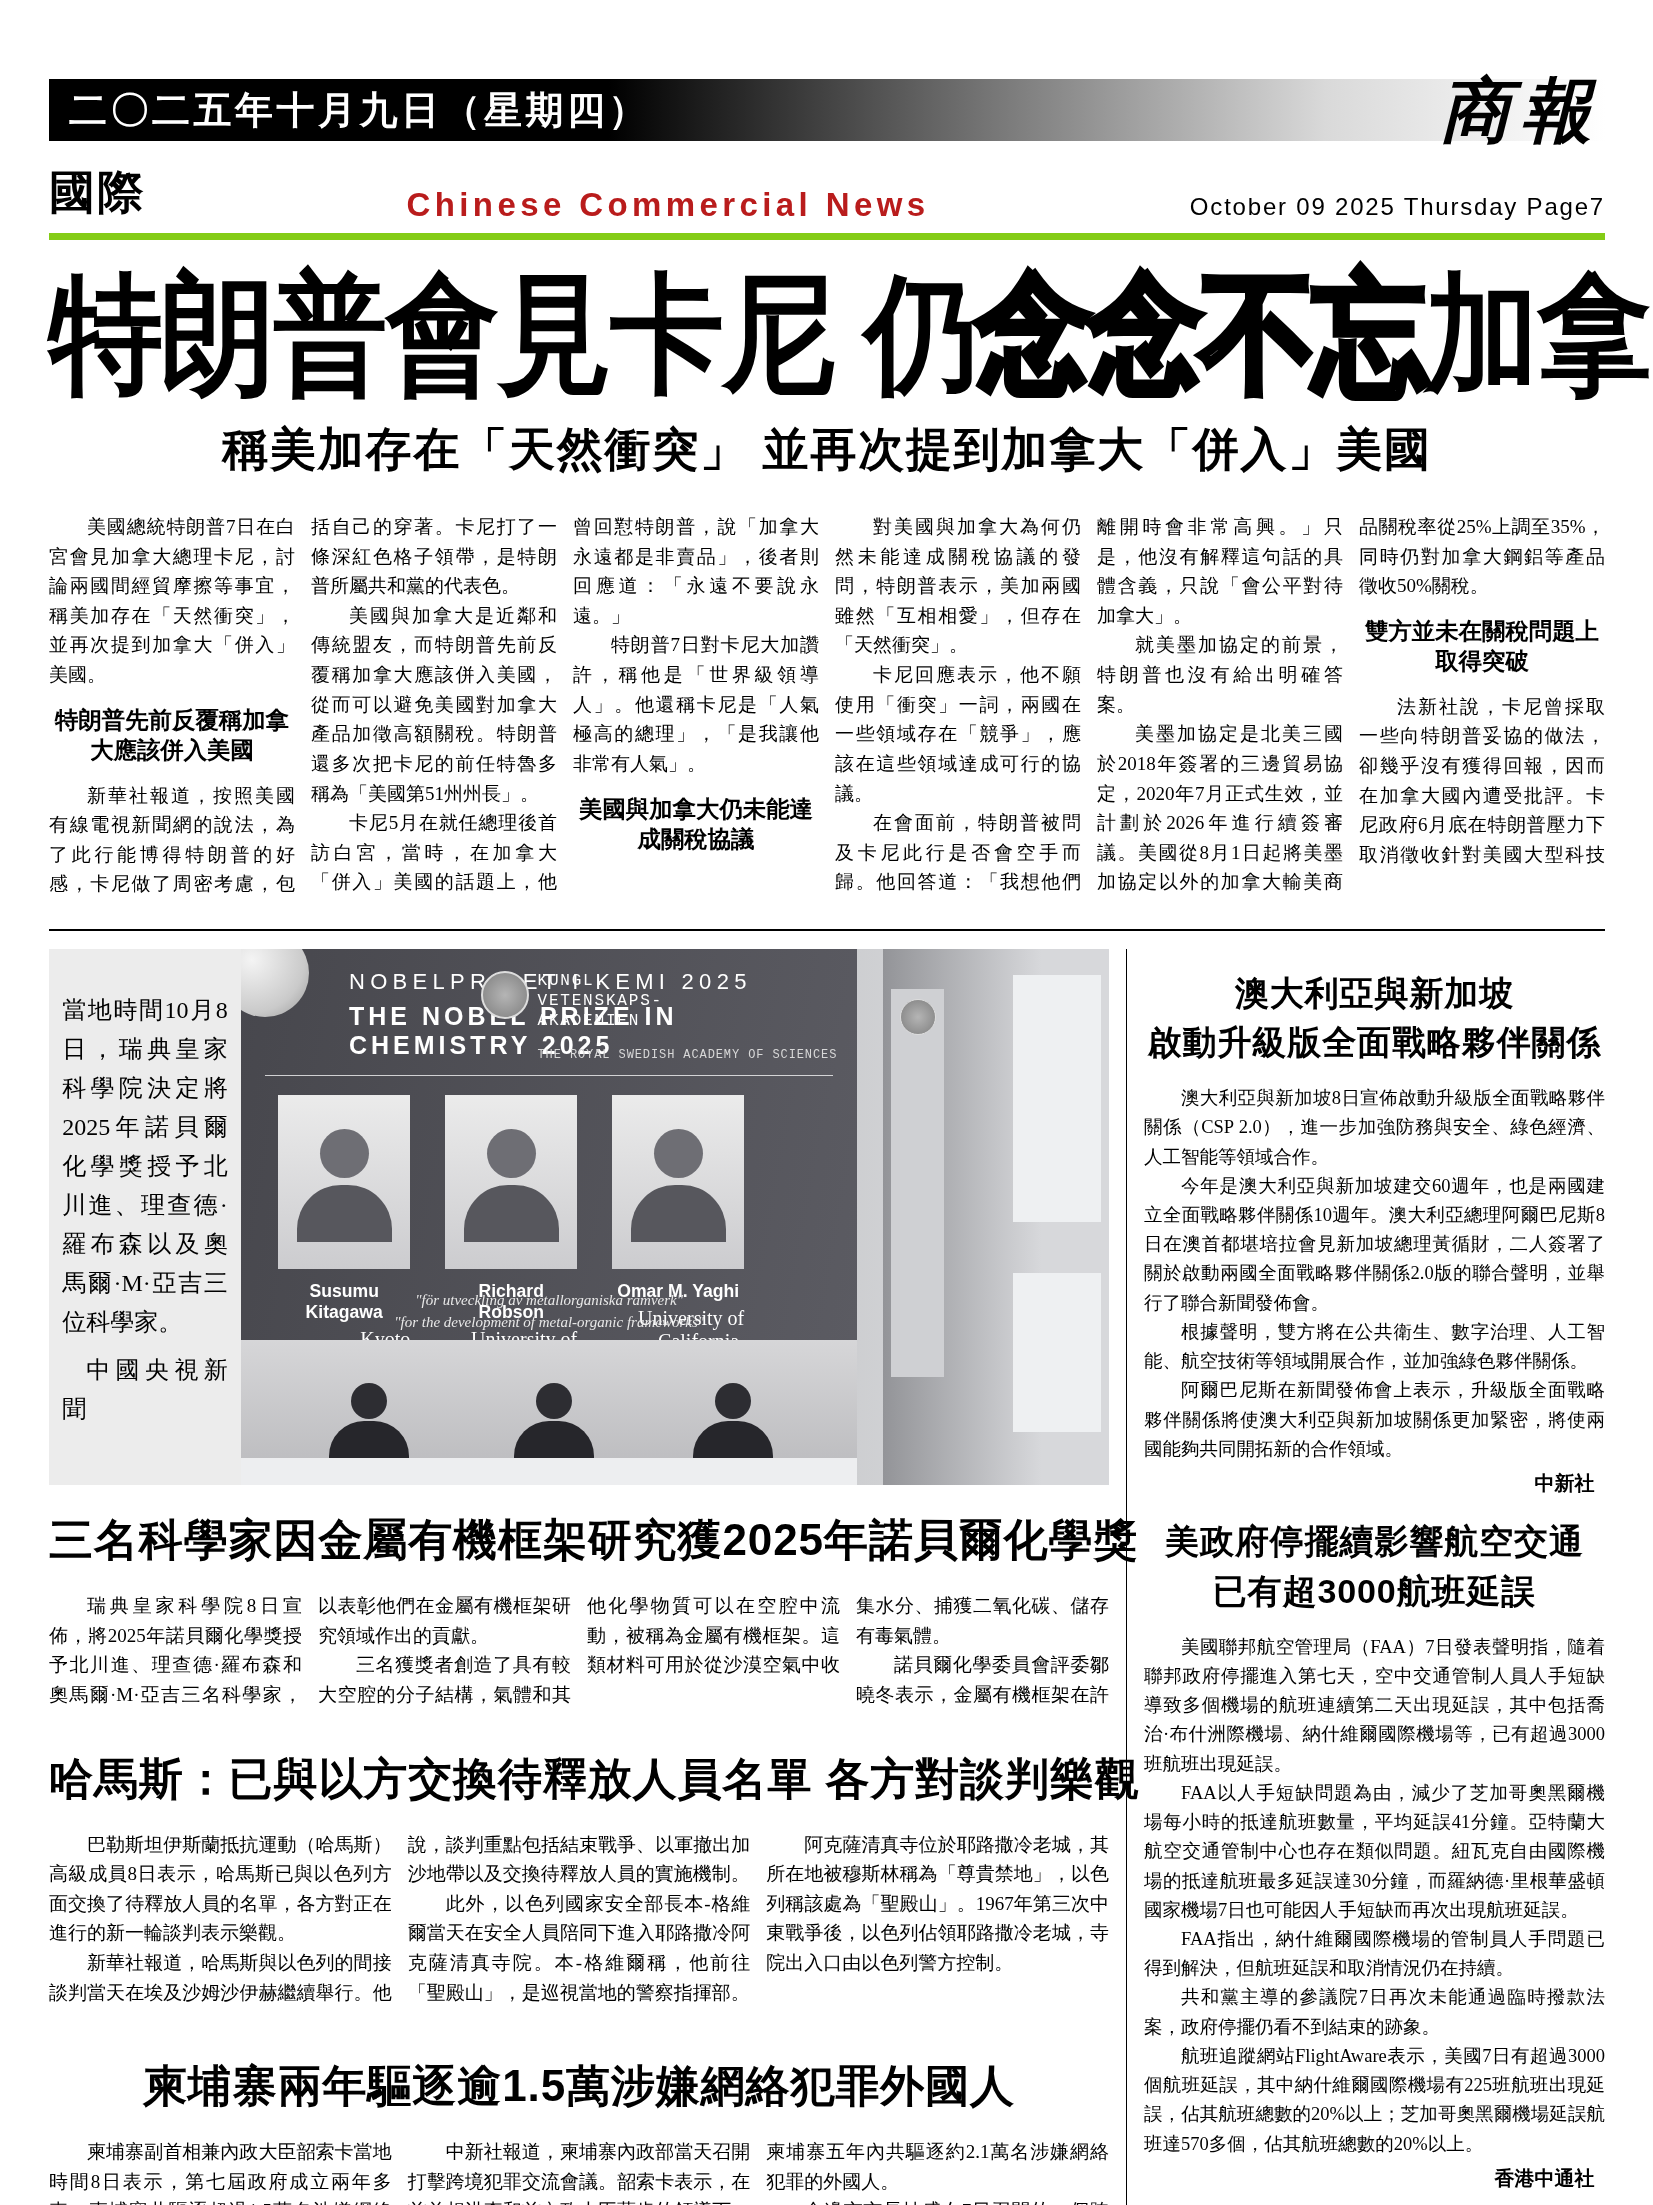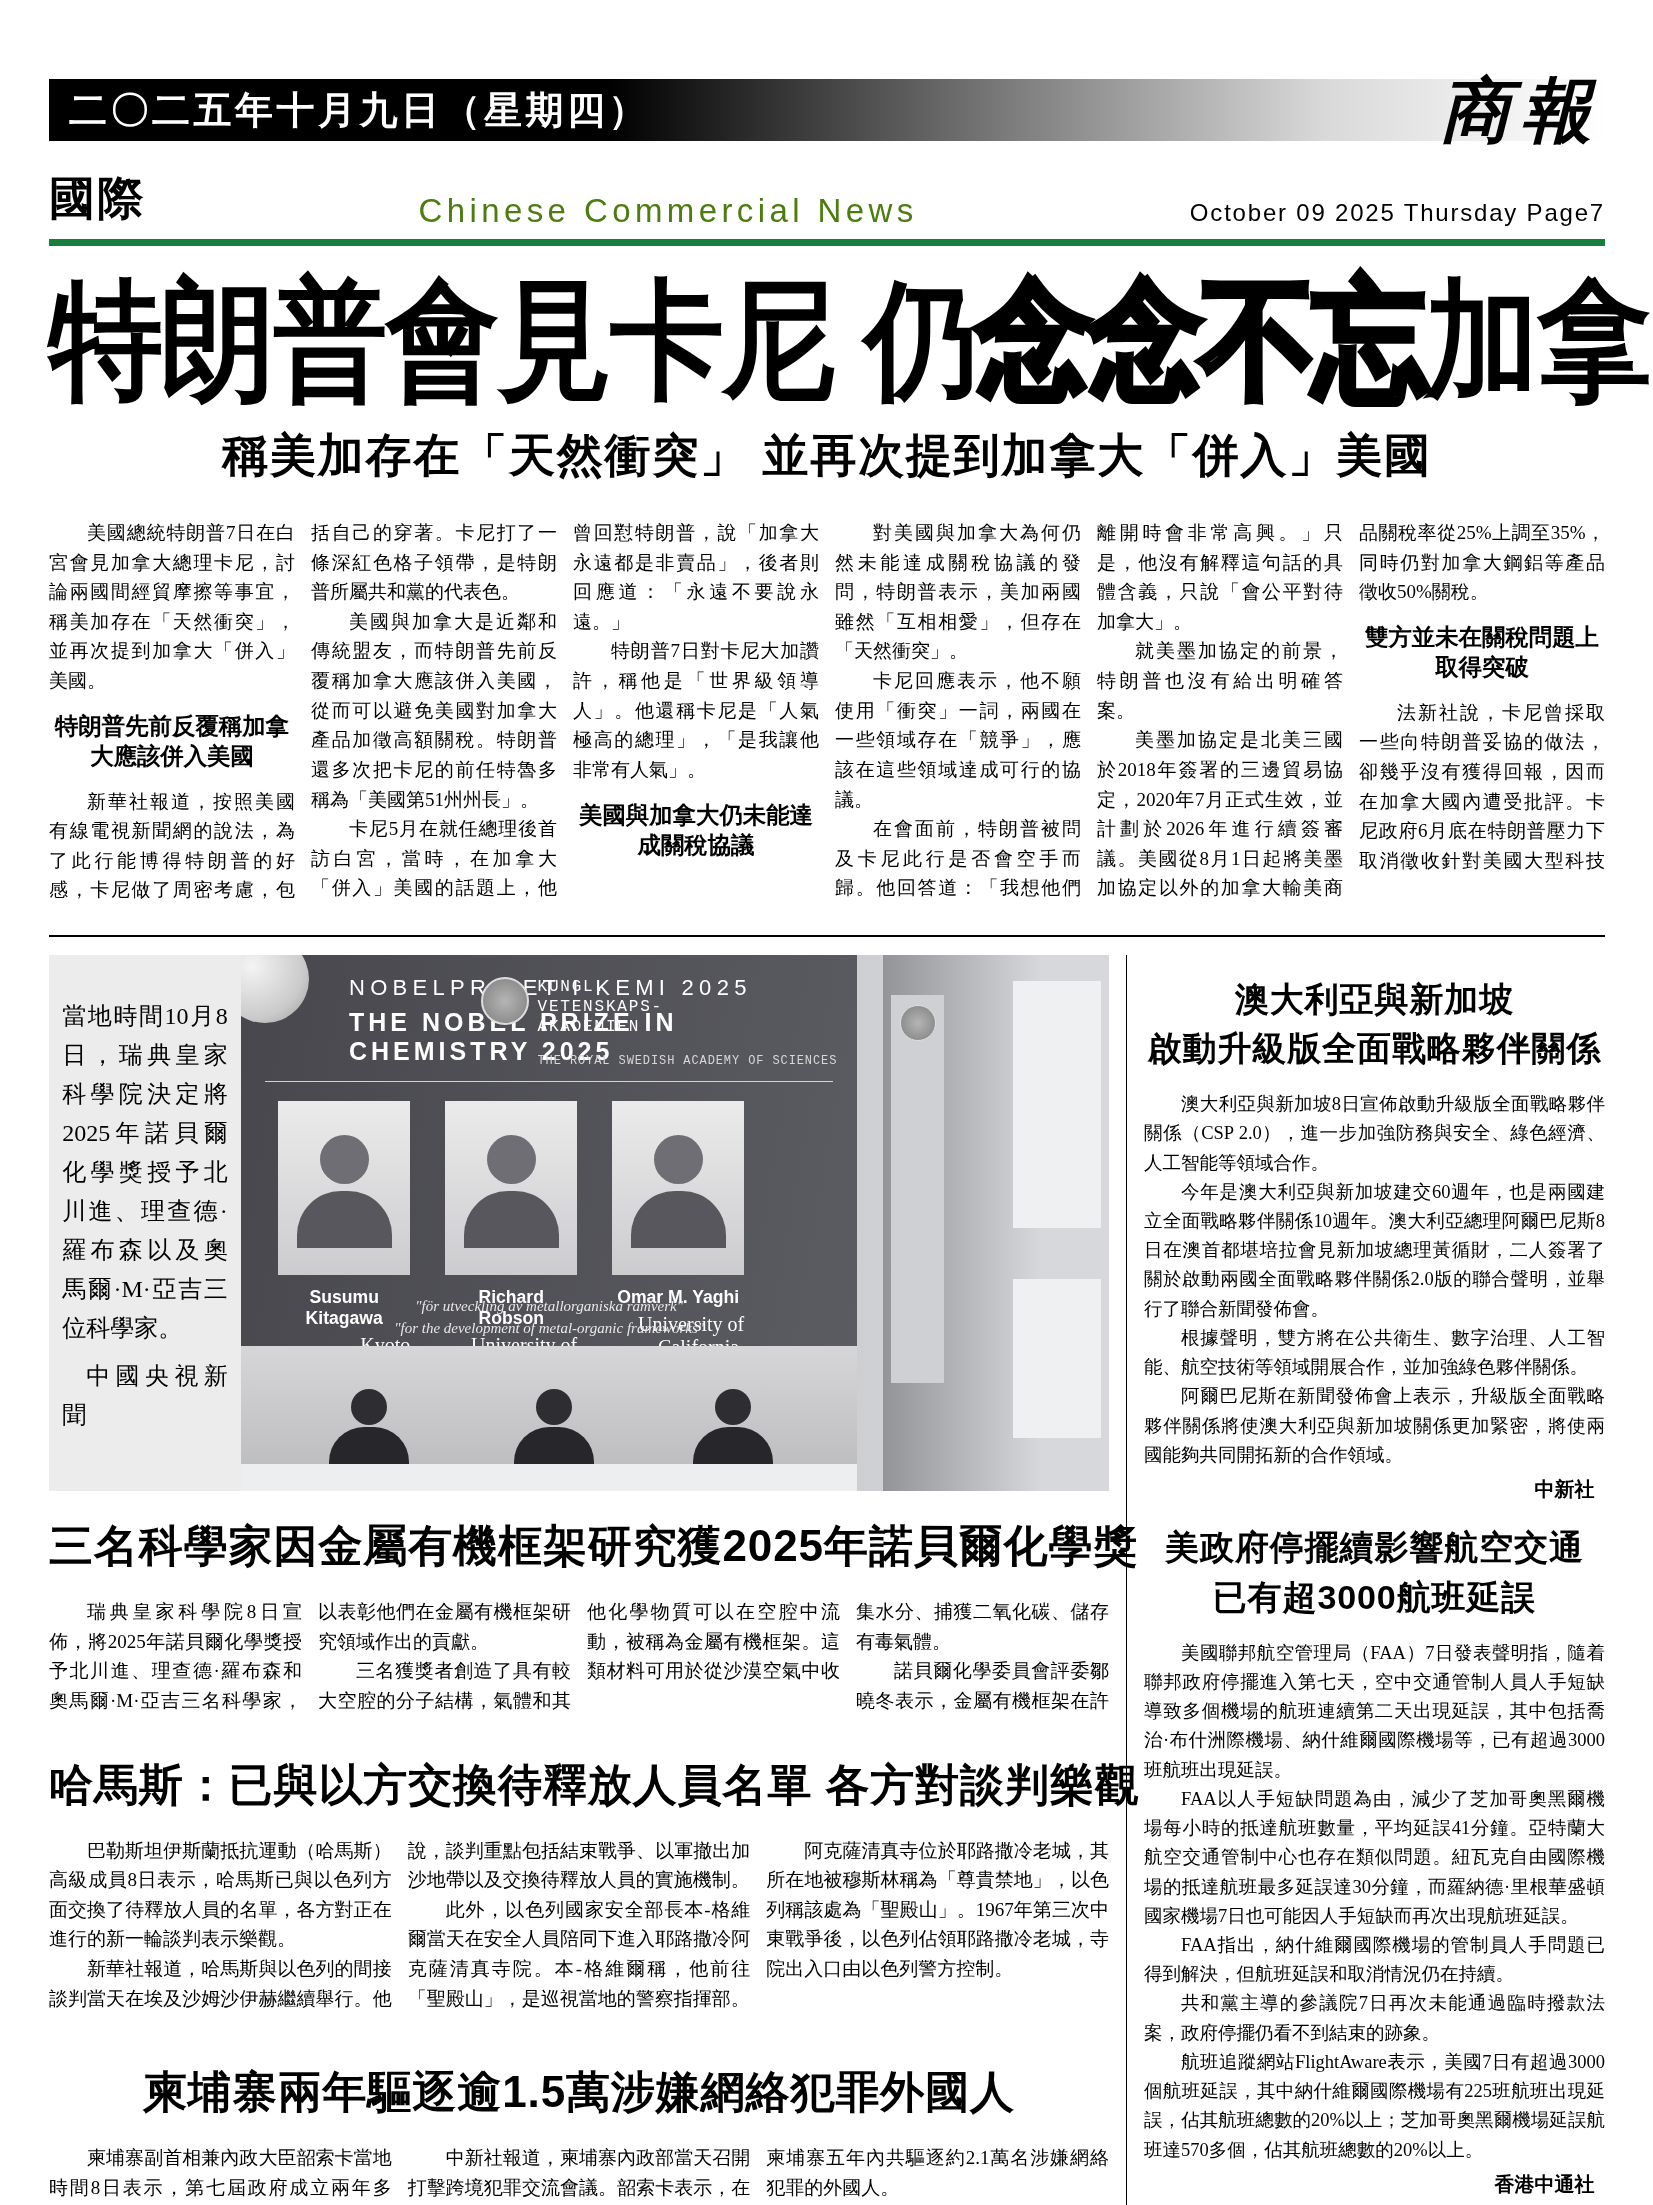--- a/index.html
+++ b/index.html
@@ -6,24 +6,24 @@
   .page{position:relative;width:1654px;height:2911px;background:#fff;overflow:hidden;
         font-family:"Liberation Serif","DejaVu Serif",serif;color:#000;}
   
   .mast{margin:79px 49px 0;height:62px;position:relative;display:flex;align-items:center;
         background:linear-gradient(90deg,#000 0%,#000 36%,#7d7d7d 62%,#d9d9d9 82%,#fff 100%);}
   .mast-date{color:#fff;font-family:"Liberation Sans",sans-serif;font-weight:bold;
         font-size:38px;letter-spacing:3.5px;padding-left:20px;}
   .brand{margin-left:auto;color:#000;font-size:71px;line-height:1;font-weight:bold;
         font-style:italic;font-family:"DejaVu Serif","Liberation Serif",serif;padding-right:3.5px;letter-spacing:9.7px;}
   
-  .secrow{display:flex;align-items:flex-end;margin:27px 49px 0;border-bottom:7px solid #15803d;padding-bottom:8.8px;}
+  .secrow{display:flex;align-items:flex-end;margin:21px 49px 0;border-bottom:7px solid #84cc16;padding-bottom:8.8px;}
   .sec-cn{font-family:"Liberation Sans",sans-serif;font-weight:900;font-size:46px;letter-spacing:2.6px;}
-  .sec-en{flex:1;text-align:center;color:#4d7c0f;font-family:"Liberation Sans",sans-serif;
-        font-weight:normal;font-size:33px;letter-spacing:4.4px;}
+  .sec-en{flex:1;text-align:center;color:#b91c1c;font-family:"Liberation Sans",sans-serif;
+        font-weight:bold;font-size:33px;letter-spacing:4.4px;}
   .sec-date{font-family:"Liberation Sans",sans-serif;font-size:24px;padding-bottom:2.6px;letter-spacing:1.8px;}
   
   .mainhead{margin:26.5px 49px 0;text-align:center;font-family:"Liberation Sans",sans-serif;
         font-weight:900;font-size:114px;line-height:1.05;white-space:nowrap;letter-spacing:-1.8px;
         transform:scaleY(1.14);transform-origin:top center;}
   .outline{color:#fff;-webkit-text-stroke:5.7px #000;}
   .subhead{margin:33px 49px 0;text-align:center;font-family:"Liberation Sans",sans-serif;
         font-weight:800;font-size:46px;letter-spacing:1.8px;}
   
   .lead{margin:31px 49px 0;column-count:6;column-gap:16px;font-size:19px;line-height:1.56;

